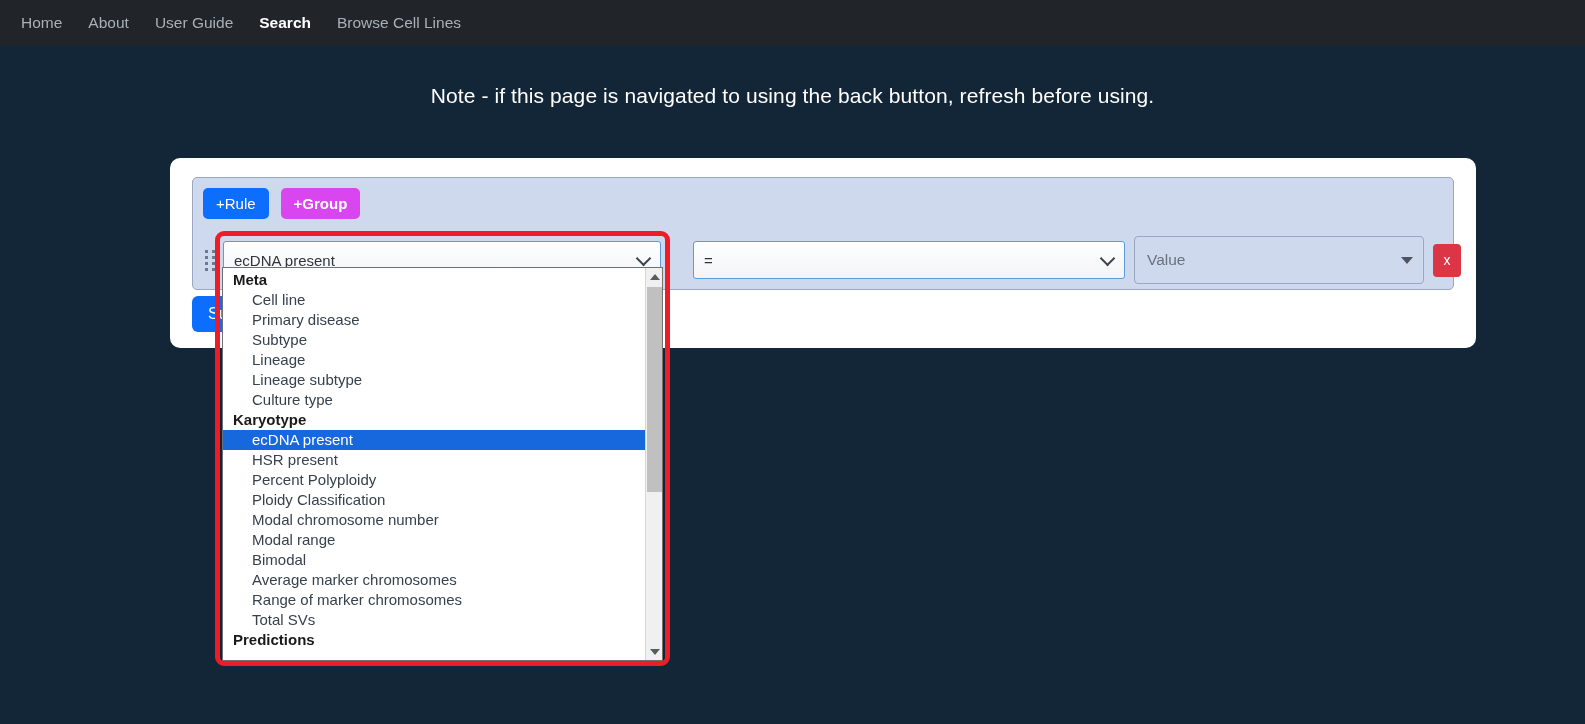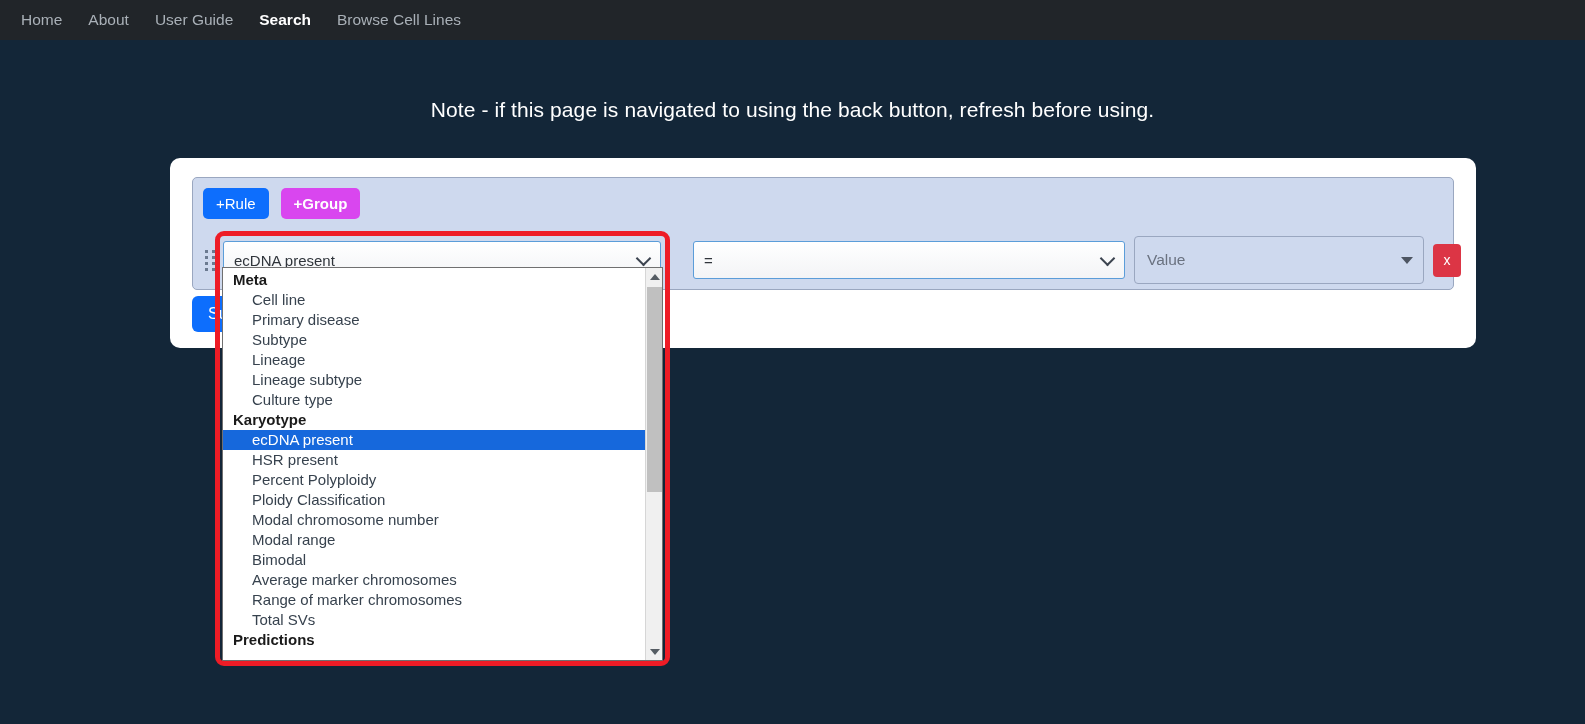--- a/index.html
+++ b/index.html
@@ -7,21 +7,21 @@
   html, body {
     margin: 0; padding: 0;
     width: 1585px; height: 724px;
     overflow: hidden;
     background: #132638;
     font-family: "Liberation Sans", sans-serif;
   }
 
   
   .navbar {
-    height: 40px;
+    height: 46px;
     background: #212529;
     display: flex;
     align-items: center;
     padding: 16px 8px;
     gap: 0px;
   }
   .nav-link {
     color: #a9b0b7;
     font-size: 15.5px;
     line-height: 1;
@@ -33,21 +33,21 @@
   .nav-link.active {
     color: #ffffff;
     font-weight: 700;
   }
 
   
   .page-note {
     color: #ffffff;
     font-size: 21px;
     text-align: center;
-    margin-top: 58px;
+    margin-top: 38px;
     letter-spacing: 0.1px;
   }
 
   
   .card {
     position: absolute;
     left: 170px;
     top: 158px;
     width: 1306px;
     height: 190px;

